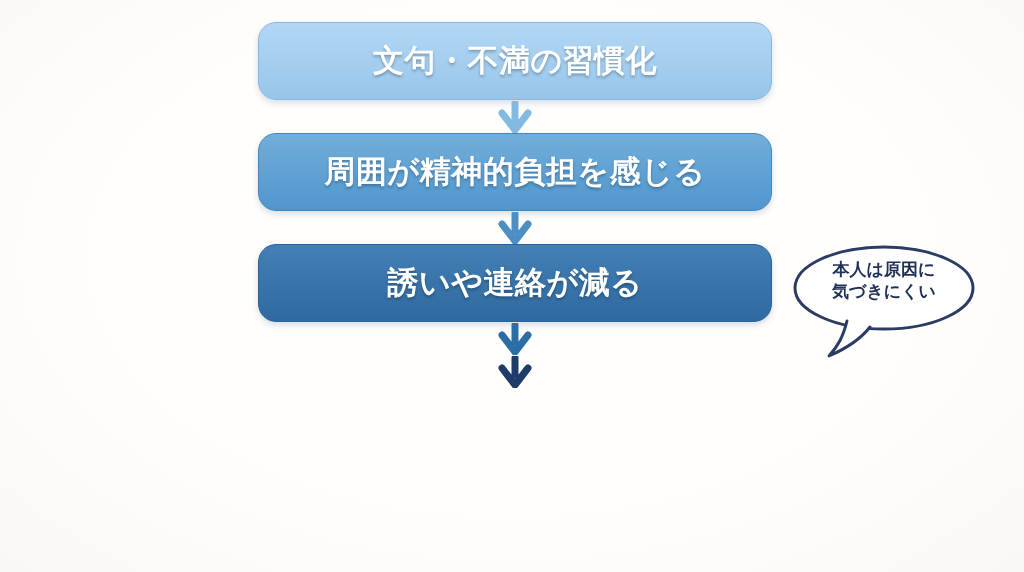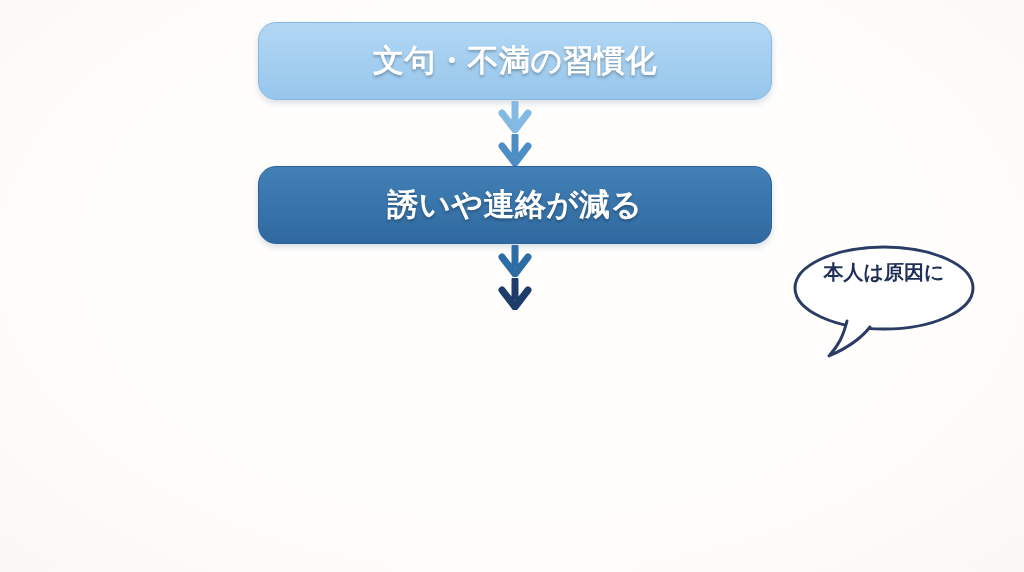--- a/index.html
+++ b/index.html
@@ -62,21 +62,21 @@
     height: 125px;
   }
   .bubble svg { position: absolute; left: 0; top: 0; }
   .bubble-text {
     position: absolute;
     left: 10px;
     top: 16px;
     width: 168px;
     text-align: center;
     color: #1f3056;
-    font-size: 20px;
+    font-size: 17px;
     font-weight: 700;
     line-height: 1.32;
     white-space: nowrap;
   }
 </style>
 </head>
 <body>
 
 <div class="canvas">
 
@@ -85,20 +85,23 @@
     <div class="box b1">
       <span class="box-label">文句・不満の習慣化</span>
     </div>
 
     <div class="arrow a1">
       <svg width="40" height="32" viewBox="0 0 40 32">
         <path d="M20 2 V19 M7 12 L20 29 L33 12" fill="none" stroke="currentColor" stroke-width="7" stroke-linecap="round" stroke-linejoin="round"></path>
       </svg>
     </div>
 
+    <div class="box b2">
+      <span class="box-label">周囲が精神的負担を感じる</span>
+    </div>
 
     <div class="arrow a2">
       <svg width="40" height="32" viewBox="0 0 40 32">
         <path d="M20 2 V19 M7 12 L20 29 L33 12" fill="none" stroke="currentColor" stroke-width="7" stroke-linecap="round" stroke-linejoin="round"></path>
       </svg>
     </div>
 
     <div class="box b3">
       <span class="box-label">誘いや連絡が減る</span>
     </div>
@@ -120,16 +123,17 @@
   </div>
 
   <div class="bubble">
     <svg width="190" height="125" viewBox="0 0 190 125">
       <ellipse cx="94" cy="45" rx="89" ry="41" fill="#ffffff" stroke="#2a3c63" stroke-width="3"></ellipse>
       <path d="M57 78 C53 94, 48 103, 39 113 C55 106, 70 97, 80 84 Z" fill="#ffffff"></path>
       <path d="M57 78 C53 94, 48 103, 39 113 C55 106, 70 97, 80 84" fill="none" stroke="#2a3c63" stroke-width="3" stroke-linecap="round" stroke-linejoin="round"></path>
     </svg>
     <div class="bubble-text">
       <div>本人は原因に</div>
+      <div>気づきにくい</div>
     </div>
   </div>
 
 </div>
 
 </body></html>

